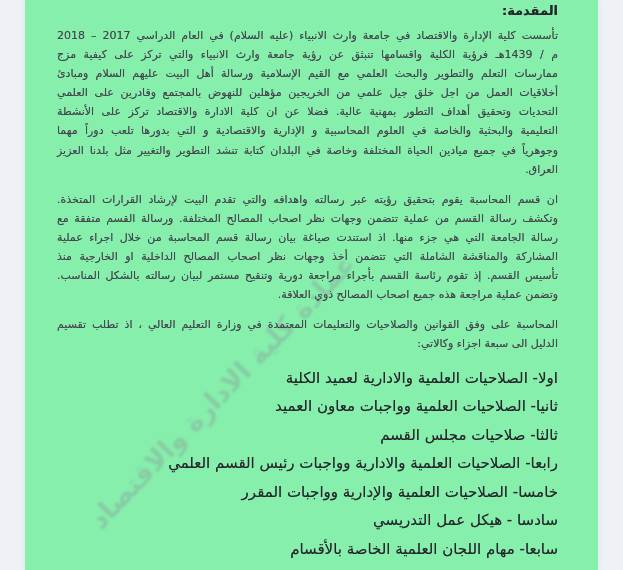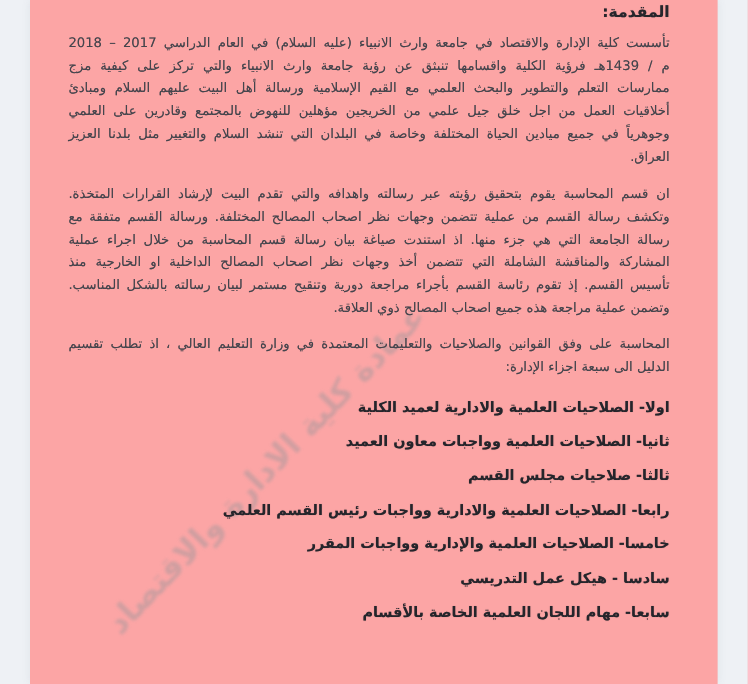--- a/index.html
+++ b/index.html
@@ -14,21 +14,21 @@
     inset: 0;
     width: 623px;
     height: 570px;
   }
   .page {
     position: absolute;
     left: 25px;
     top: 0;
     width: 573px;
     height: 570px;
-    background: #fca5a5;
+    background: #86efac;
     box-shadow: 0 0 7px rgba(90,105,120,0.10);
     overflow: hidden;
   }
   .content {
     position: absolute;
     top: 0;
     right: 40px;
     left: 32px;
     direction: rtl;
     z-index: 2;
@@ -54,22 +54,22 @@
     white-space: nowrap;
     text-shadow: 0 0 0.55px rgba(62,62,70,0.55);
   }
   .para .line:last-child {
     text-align-last: right;
   }
   .list {
     margin-top: 15px;
   }
   .list .list-item {
-    font-size: 12px;
-    font-weight: bold;
+    font-size: 15px;
+    font-weight: normal;
     color: #25252b;
     text-align: right;
     line-height: 19px;
     margin-bottom: 9.5px;
     text-shadow: 0 0 0.6px rgba(30,30,38,0.5);
     white-space: nowrap;
   }
   .watermark {
     position: absolute;
     left: 58px;
@@ -110,36 +110,38 @@
 
     <div class="content">
 
       <div class="doc-title">المقدمة:</div>
 
       <div class="para">
           <div class="line">تأسست كلية الإدارة والاقتصاد في جامعة وارث الانبياء (عليه السلام) في العام الدراسي 2017 – 2018</div>
           <div class="line">م / 1439هـ فرؤية الكلية واقسامها تنبثق عن رؤية جامعة وارث الانبياء والتي تركز على كيفية مزج</div>
           <div class="line">ممارسات التعلم والتطوير والبحث العلمي مع القيم الإسلامية ورسالة أهل البيت عليهم السلام ومبادئ</div>
           <div class="line">أخلاقيات العمل من اجل خلق جيل علمي من الخريجين مؤهلين للنهوض بالمجتمع وقادرين على العلمي</div>
-          <div class="line">وجوهرياً في جميع ميادين الحياة المختلفة وخاصة في البلدان التي تنشد السلام والتغيير مثل بلدنا العزيز</div>
+          <div class="line">التحديات وتحقيق أهداف التطور بمهنية عالية. فضلا عن ان كلية الادارة والاقتصاد تركز على الأنشطة</div>
+          <div class="line">التعليمية والبحثية والخاصة في العلوم المحاسبية و الإدارية والاقتصادية و التي بدورها تلعب دوراً مهما</div>
+          <div class="line">وجوهرياً في جميع ميادين الحياة المختلفة وخاصة في البلدان كتابة تنشد التطوير والتغيير مثل بلدنا العزيز</div>
           <div class="line">العراق.</div>
         </div>
 
       <div class="para">
           <div class="line">ان قسم المحاسبة يقوم بتحقيق رؤيته عبر رسالته واهدافه والتي تقدم البيت لإرشاد القرارات المتخذة.</div>
           <div class="line">وتكشف رسالة القسم من عملية تتضمن وجهات نظر اصحاب المصالح المختلفة. ورسالة القسم متفقة مع</div>
           <div class="line">رسالة الجامعة التي هي جزء منها. اذ استندت صياغة بيان رسالة قسم المحاسبة من خلال اجراء عملية</div>
           <div class="line">المشاركة والمناقشة الشاملة التي تتضمن أخذ وجهات نظر اصحاب المصالح الداخلية او الخارجية منذ</div>
           <div class="line">تأسيس القسم. إذ تقوم رئاسة القسم بأجراء مراجعة دورية وتنقيح مستمر لبيان رسالته بالشكل المناسب.</div>
           <div class="line">وتضمن عملية مراجعة هذه جميع اصحاب المصالح ذوي العلاقة.</div>
         </div>
 
       <div class="para">
           <div class="line">المحاسبة على وفق القوانين والصلاحيات والتعليمات المعتمدة في وزارة التعليم العالي ، اذ تطلب تقسيم</div>
-          <div class="line">الدليل الى سبعة اجزاء الإدارة:</div>
+          <div class="line">الدليل الى سبعة اجزاء وكالاتي:</div>
         </div>
 
       <div class="list">
           <div class="list-item">اولا- الصلاحيات العلمية والادارية لعميد الكلية</div>
           <div class="list-item">ثانيا- الصلاحيات العلمية وواجبات معاون العميد</div>
           <div class="list-item">ثالثا- صلاحيات مجلس القسم</div>
           <div class="list-item">رابعا- الصلاحيات العلمية والادارية وواجبات رئيس القسم العلمي</div>
           <div class="list-item">خامسا- الصلاحيات العلمية والإدارية وواجبات المقرر</div>
           <div class="list-item">سادسا - هيكل عمل التدريسي</div>
           <div class="list-item">سابعا- مهام اللجان العلمية الخاصة بالأقسام</div>

